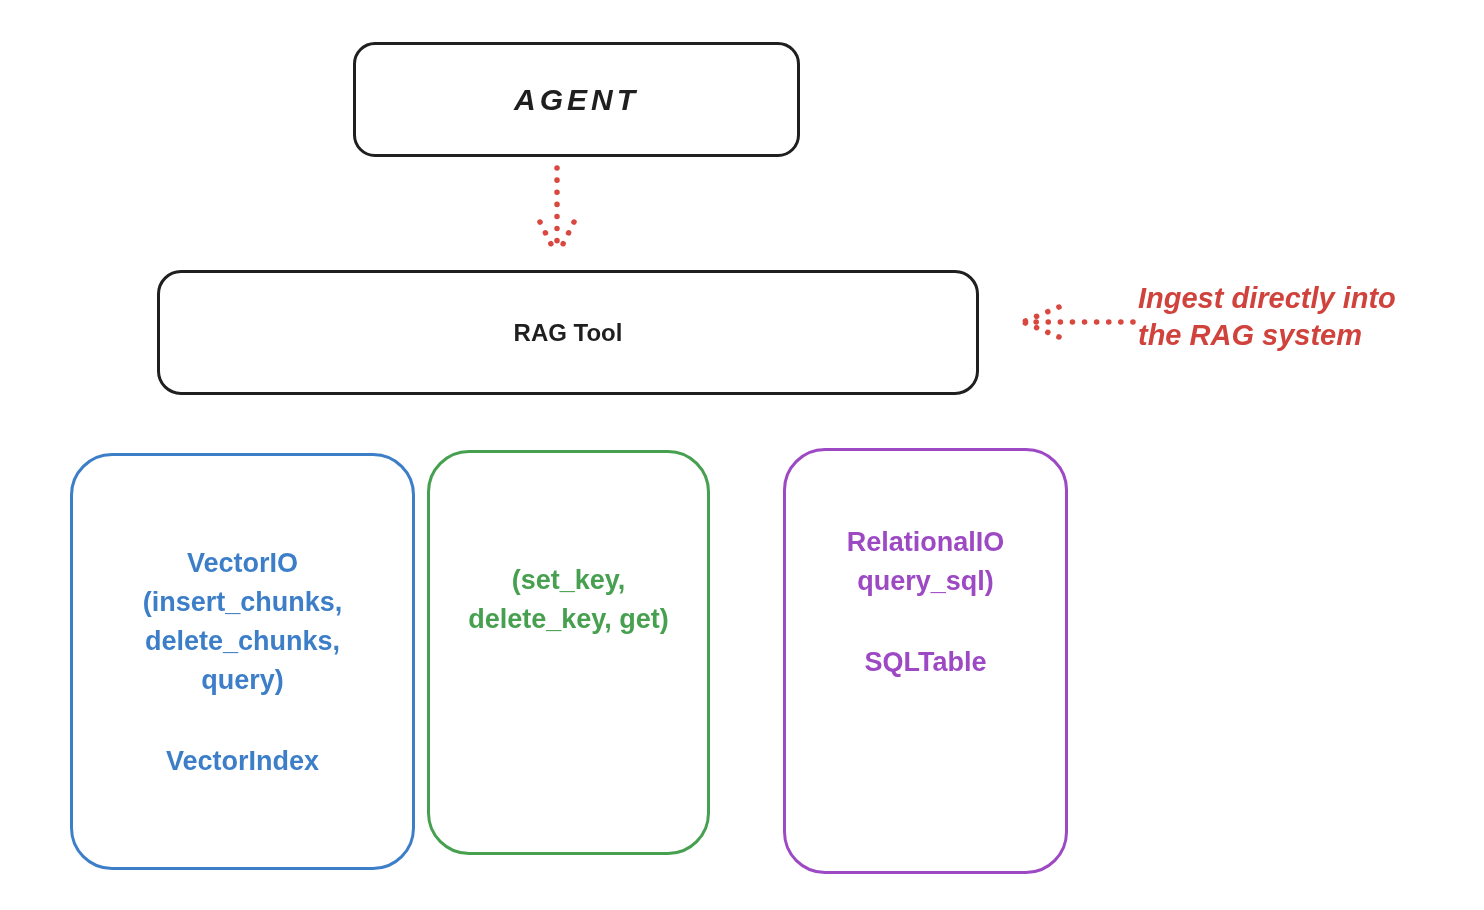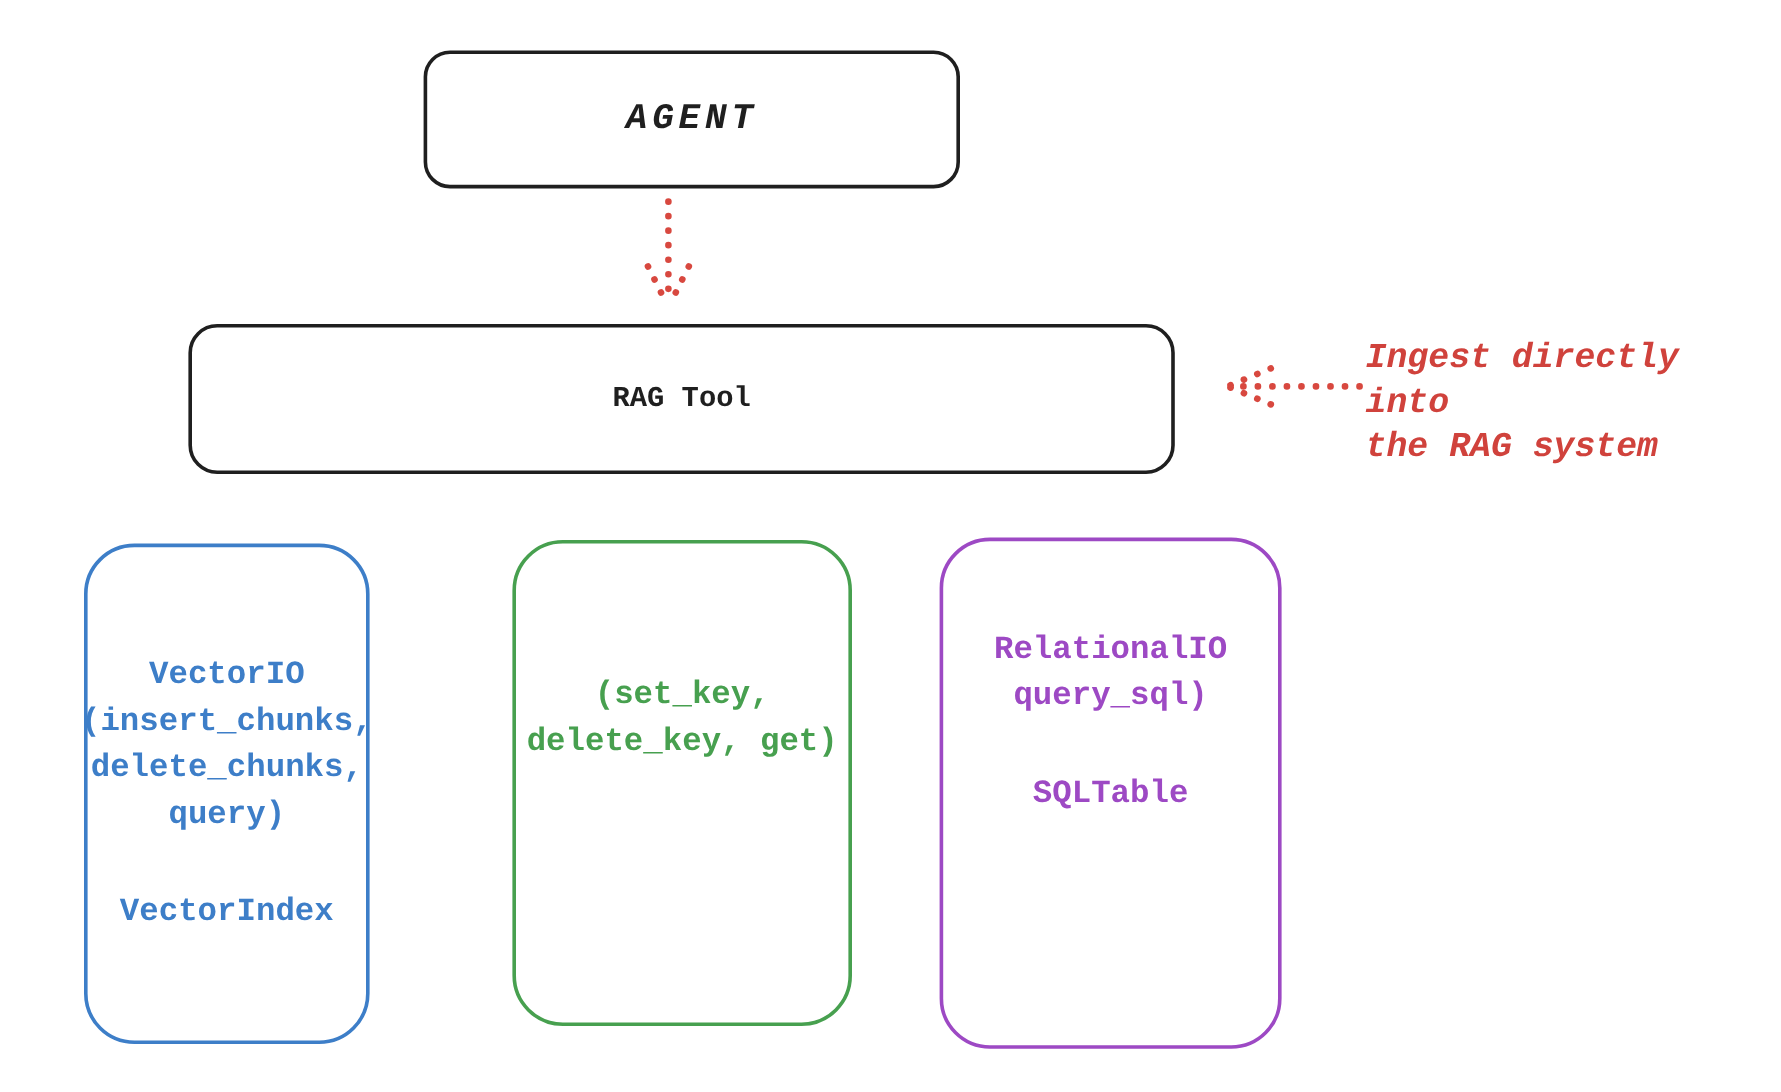--- a/index.html
+++ b/index.html
@@ -7,21 +7,21 @@
     padding: 0;
     background: #ffffff;
   }
   * { box-sizing: border-box; }
   .canvas {
     position: relative;
     width: 1484px;
     height: 910px;
     background: #ffffff;
     overflow: hidden;
-    font-family: Liberation Mono, monospace;
+    font-family: Liberation Sans, sans-serif;
   }
   .node {
     position: absolute;
     border: 3.5px solid #1f1f1f;
     border-radius: 24px;
     display: flex;
     align-items: center;
     justify-content: center;
     background: transparent;
     color: #1f1f1f;
@@ -64,21 +64,21 @@
     border-radius: 42px;
     border: 3.5px solid;
     display: flex;
     flex-direction: column;
     align-items: center;
     text-align: center;
     font-size: 27px;
     font-weight: 600;
     line-height: 39px;
   }
-  .store-blue   { left: 70px;  top: 453px; width: 238px; height: 417px; border-color: #3d7ec8; color: #3d7ec8; padding-top: 88px; }
+  .store-blue   { left: 70px;  top: 453px; width: 345px; height: 417px; border-color: #3d7ec8; color: #3d7ec8; padding-top: 88px; }
   .store-green  { left: 427px; top: 450px; width: 283px; height: 405px; border-color: #47a04f; color: #47a04f; padding-top: 108px; }
   .store-purple { left: 783px; top: 448px; width: 285px; height: 426px; border-color: #9d49c4; color: #9d49c4; padding-top: 72px; }
   .store-index { margin-top: 42px; }
 </style>
 </head>
 <body>
 
 <div class="canvas">
 
   <div class="node agent-box">

